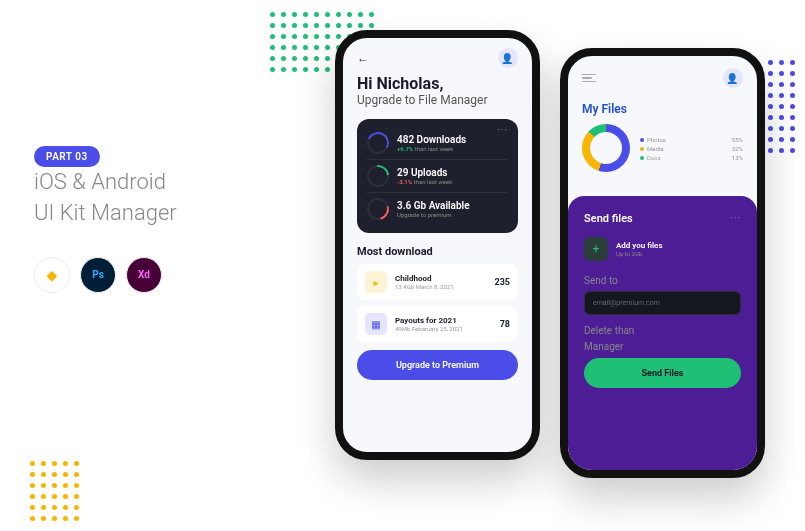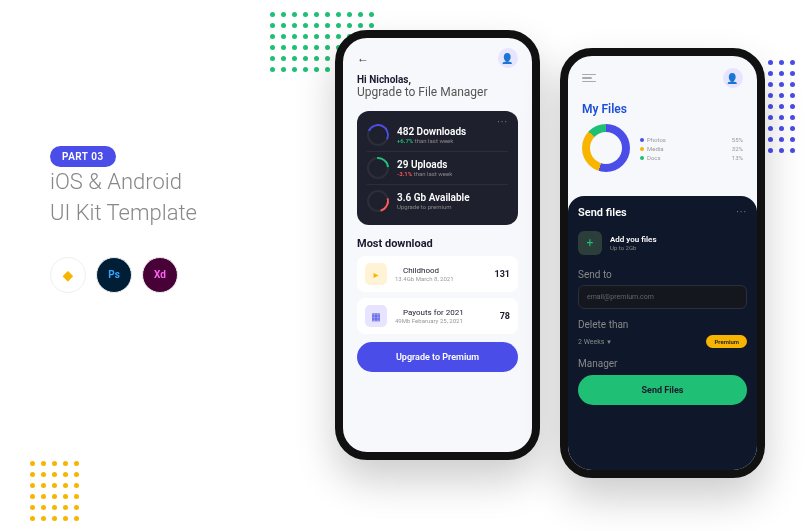--- a/index.html
+++ b/index.html
@@ -9,41 +9,41 @@
 .dots { position: absolute; display: grid; gap: 6px; }
 .dots span { width: 5px; height: 5px; border-radius: 50%; }
 .dots-green { top: 12px; left: 270px; grid-template-columns: repeat(10, 5px); }
 .dots-green span { background: #1fbf75; }
 .dots-yellow { bottom: 10px; left: 30px; grid-template-columns: repeat(5, 5px); }
 .dots-yellow span { background: #f7b500; }
 .dots-blue { top: 60px; right: 10px; grid-template-columns: repeat(3, 5px); }
 .dots-blue span { background: #4a4de7; }
 
 
-.left { position: absolute; left: 50px; top: 145px; }
+.left { position: absolute; left: 34px; top: 145px; }
 .badge { display: inline-block; background: #4a4de7; color: #fff; font-size: 10px; font-weight: 600; padding: 5px 12px; border-radius: 12px; letter-spacing: 0.5px; }
 .title { font-size: 24px; font-weight: 700; color: #1a1a2e; margin-top: 20px; line-height: 1.4; }
 .sub { font-size: 22px; font-weight: 300; color: #888; line-height: 1.4; }
 .tools { margin-top: 28px; display: flex; gap: 10px; }
 .tool { width: 36px; height: 36px; border-radius: 50%; background: #fff; border: 1px solid #eee; display: flex; align-items: center; justify-content: center; font-size: 14px; }
 .tool-sketch { color: #f7b500; }
 .tool-ps { background: #001e36; color: #31a8ff; font-size: 10px; font-weight: 700; }
 .tool-xd { background: #470137; color: #ff61f6; font-size: 10px; font-weight: 700; }
 
 
 .phone { position: absolute; border: 8px solid #111; border-radius: 32px; background: #f7f8fc; overflow: hidden; box-shadow: 0 20px 40px rgba(0,0,0,0.2); }
 .phone1 { left: 335px; top: 30px; width: 205px; height: 430px; }
 .phone2 { left: 560px; top: 48px; width: 205px; height: 430px; }
 
 
 .p1-head { display: flex; justify-content: space-between; align-items: center; padding: 10px 14px 6px; }
 .back-btn { width: 16px; height: 16px; display: flex; align-items: center; color: #333; font-size: 12px; }
 .avatar { width: 20px; height: 20px; border-radius: 50%; background: #e6e4ff; color: #4a4de7; display: flex; align-items: center; justify-content: center; font-size: 10px; }
 .p1-greet { padding: 0 14px 8px; }
-.p1-greet .hi { font-size: 10px; font-weight: 700; color: #1a1a2e; }
+.p1-greet .hi { font-size: 16px; font-weight: 700; color: #1a1a2e; }
 .p1-greet .wel { font-size: 12px; font-weight: 400; color: #555; }
 
 .dark-card { margin: 4px 14px 10px; background: #1e202d; border-radius: 12px; padding: 8px 10px; position: relative; }
 .dark-card .more { position: absolute; right: 10px; top: 6px; color: #888; font-size: 10px; letter-spacing: 1px; }
 .stat-row { display: flex; align-items: center; gap: 8px; padding: 5px 0; border-bottom: 1px solid #2c2e3a; }
 .stat-row:last-child { border-bottom: none; }
 .ring { width: 22px; height: 22px; border-radius: 50%; border: 2px solid #2c2e3a; position: relative; flex-shrink: 0; }
 .ring::after { content: ''; position: absolute; inset: -2px; border-radius: 50%; border: 2px solid transparent; }
 .ring-blue::after { border-top-color: #4a4de7; border-right-color: #4a4de7; transform: rotate(-20deg); }
 .ring-green::after { border-top-color: #1fbf75; transform: rotate(40deg); }
@@ -52,40 +52,40 @@
 .stat-txt .d { font-size: 6px; color: #888; }
 .stat-txt .d b { color: #1fbf75; font-weight: 600; }
 .stat-txt .d .neg { color: #ff5a5a; }
 
 .sec-title { font-size: 11px; font-weight: 700; color: #1a1a2e; padding: 2px 14px 6px; }
 .file-row { margin: 0 14px 6px; background: #fff; border-radius: 8px; padding: 7px 8px; display: flex; align-items: center; gap: 8px; }
 .file-ic { width: 22px; height: 22px; border-radius: 5px; display: flex; align-items: center; justify-content: center; font-size: 10px; }
 .ic-y { background: #fff3d6; color: #f7b500; }
 .ic-b { background: #e6e4ff; color: #4a4de7; }
 .file-txt { flex: 1; }
-.file-txt .fn { font-size: 8px; font-weight: 400; color: #1a1a2e; margin-left: 8px; }
+.file-txt .fn { font-size: 8px; font-weight: 700; color: #1a1a2e; }
 .file-txt .fm { font-size: 6px; color: #999; }
 .file-cnt { font-size: 9px; font-weight: 700; color: #1a1a2e; }
 
 .cta { margin: 8px 14px 0; background: #4a4de7; color: #fff; text-align: center; padding: 10px; border-radius: 20px; font-size: 9px; font-weight: 600; }
 
 
 .p2-head { display: flex; justify-content: space-between; align-items: center; padding: 12px 14px; }
 .menu-ic { width: 14px; display: flex; flex-direction: column; gap: 2px; }
 .menu-ic span { height: 1.5px; background: #aaa; border-radius: 1px; }
 .menu-ic span:nth-child(2) { width: 70%; }
 .p2-title { padding: 2px 14px 8px; font-size: 12px; font-weight: 600; color: #1d4ed8; }
 .donut { margin: 0 14px; display: flex; align-items: center; gap: 10px; }
 .donut-ring { width: 48px; height: 48px; border-radius: 50%; background: conic-gradient(#4a4de7 0 55%, #f7b500 55% 87%, #1fbf75 87% 100%); position: relative; }
 .donut-ring::after { content: ''; position: absolute; inset: 8px; background: #f7f8fc; border-radius: 50%; }
 .legend { flex: 1; font-size: 6px; color: #999; }
 .legend div { display: flex; justify-content: space-between; padding: 1px 0; }
 .legend .dot { width: 4px; height: 4px; border-radius: 50%; display: inline-block; margin-right: 3px; }
 
-.sheet { position: absolute; left: 0; right: 0; bottom: 0; top: 140px; background: #0f172a; border-radius: 16px 16px 0 0; padding: 10px; }
+.sheet { position: absolute; left: 0; right: 0; bottom: 0; top: 140px; background: #4c1d95; border-radius: 16px 16px 0 0; padding: 16px; }
 .sheet-head { display: flex; justify-content: space-between; align-items: center; }
 .sheet-title { font-size: 11px; font-weight: 600; color: #fff; }
 .sheet-more { color: #888; font-size: 10px; letter-spacing: 1px; }
 .add-row { display: flex; align-items: center; gap: 8px; margin: 12px 0 14px; }
 .add-btn { width: 24px; height: 24px; border-radius: 6px; background: #2c3e3a; color: #1fbf75; display: flex; align-items: center; justify-content: center; font-size: 12px; }
 .add-row .at { font-size: 8px; font-weight: 600; color: #fff; }
 .add-row .as { font-size: 6px; color: #888; }
 .label { font-size: 10px; color: #888; margin-bottom: 5px; }
 .input { background: #15171f; border: 1px solid #2c2e3a; border-radius: 6px; padding: 7px 8px; font-size: 7px; color: #666; margin-bottom: 10px; }
 .row-between { display: flex; justify-content: space-between; align-items: center; margin-bottom: 10px; }
@@ -216,21 +216,21 @@
     <span></span>
     <span></span>
     <span></span>
     <span></span>
     <span></span>
   </div>
 
 <div class="left">
   <span class="badge">PART 03</span>
   <div class="sub">iOS &amp; Android</div>
-  <div class="sub">UI Kit Template</div>
+  <div class="sub">UI Kit Manager</div>
   <div class="tools">
     <div class="tool tool-sketch">◆</div>
     <div class="tool tool-ps">Ps</div>
     <div class="tool tool-xd">Xd</div>
   </div>
 </div>
 
 <div class="phone phone1">
   <div class="p1-head">
     <div class="back-btn">←</div>
@@ -264,21 +264,21 @@
       </div>
     </div>
   </div>
   <div class="sec-title">Most download</div>
   <div class="file-row">
     <div class="file-ic ic-y">▸</div>
     <div class="file-txt">
       <div class="fn">Childhood</div>
       <div class="fm">13.4Gb March 8, 2021</div>
     </div>
-    <div class="file-cnt">131</div>
+    <div class="file-cnt">235</div>
   </div>
   <div class="file-row">
     <div class="file-ic ic-b">▦</div>
     <div class="file-txt">
       <div class="fn">Payouts for 2021</div>
       <div class="fm">49Mb Febaruary 25, 2021</div>
     </div>
     <div class="file-cnt">78</div>
   </div>
   <div class="cta">Upgrade to Premium</div>
@@ -319,23 +319,16 @@
     <div class="add-row">
       <div class="add-btn">+</div>
       <div>
         <div class="at">Add you files</div>
         <div class="as">Up to 2Gb</div>
       </div>
     </div>
     <div class="label">Send to</div>
     <div class="input">email@premium.com</div>
     <div class="label">Delete than</div>
-    <div class="row-between">
-      <div class="sel">
-          <span>2 Weeks</span> 
-          <span>▾</span>
-        </div>
-      <div class="pill">Premium</div>
-    </div>
     <div class="label">Manager</div>
     <div class="send-btn">Send Files</div>
   </div>
 </div>
 
 </body></html>

